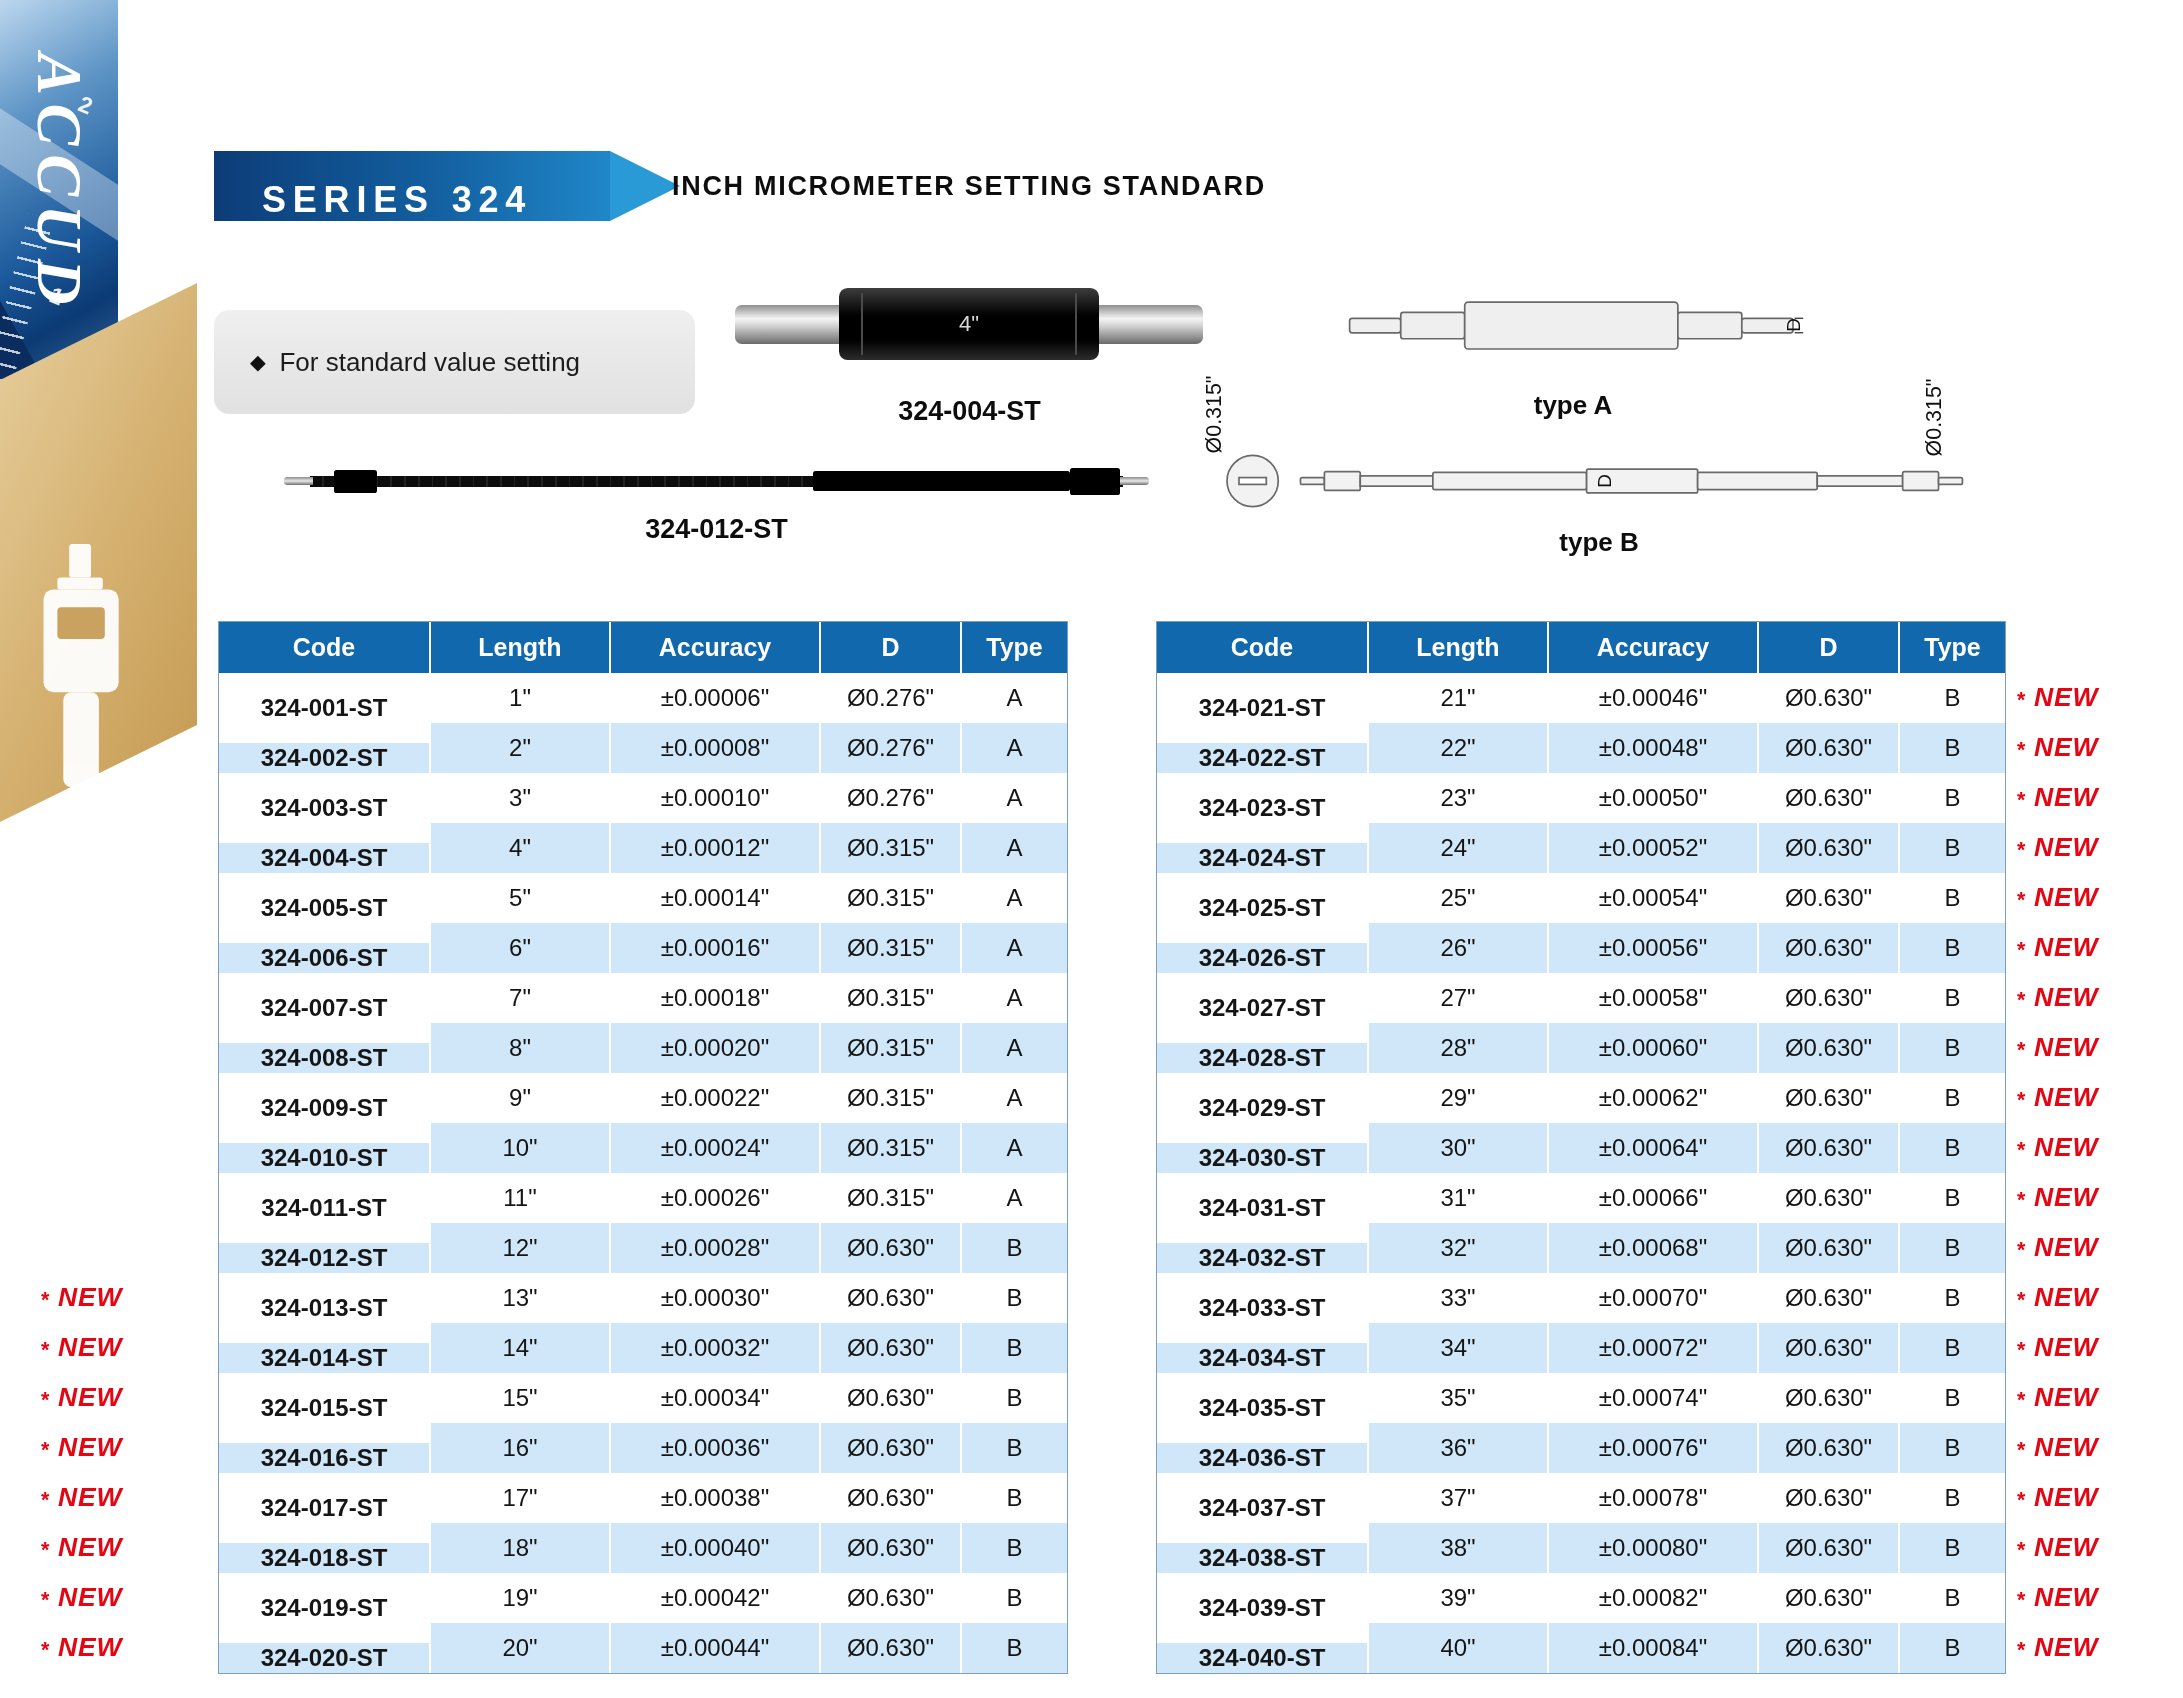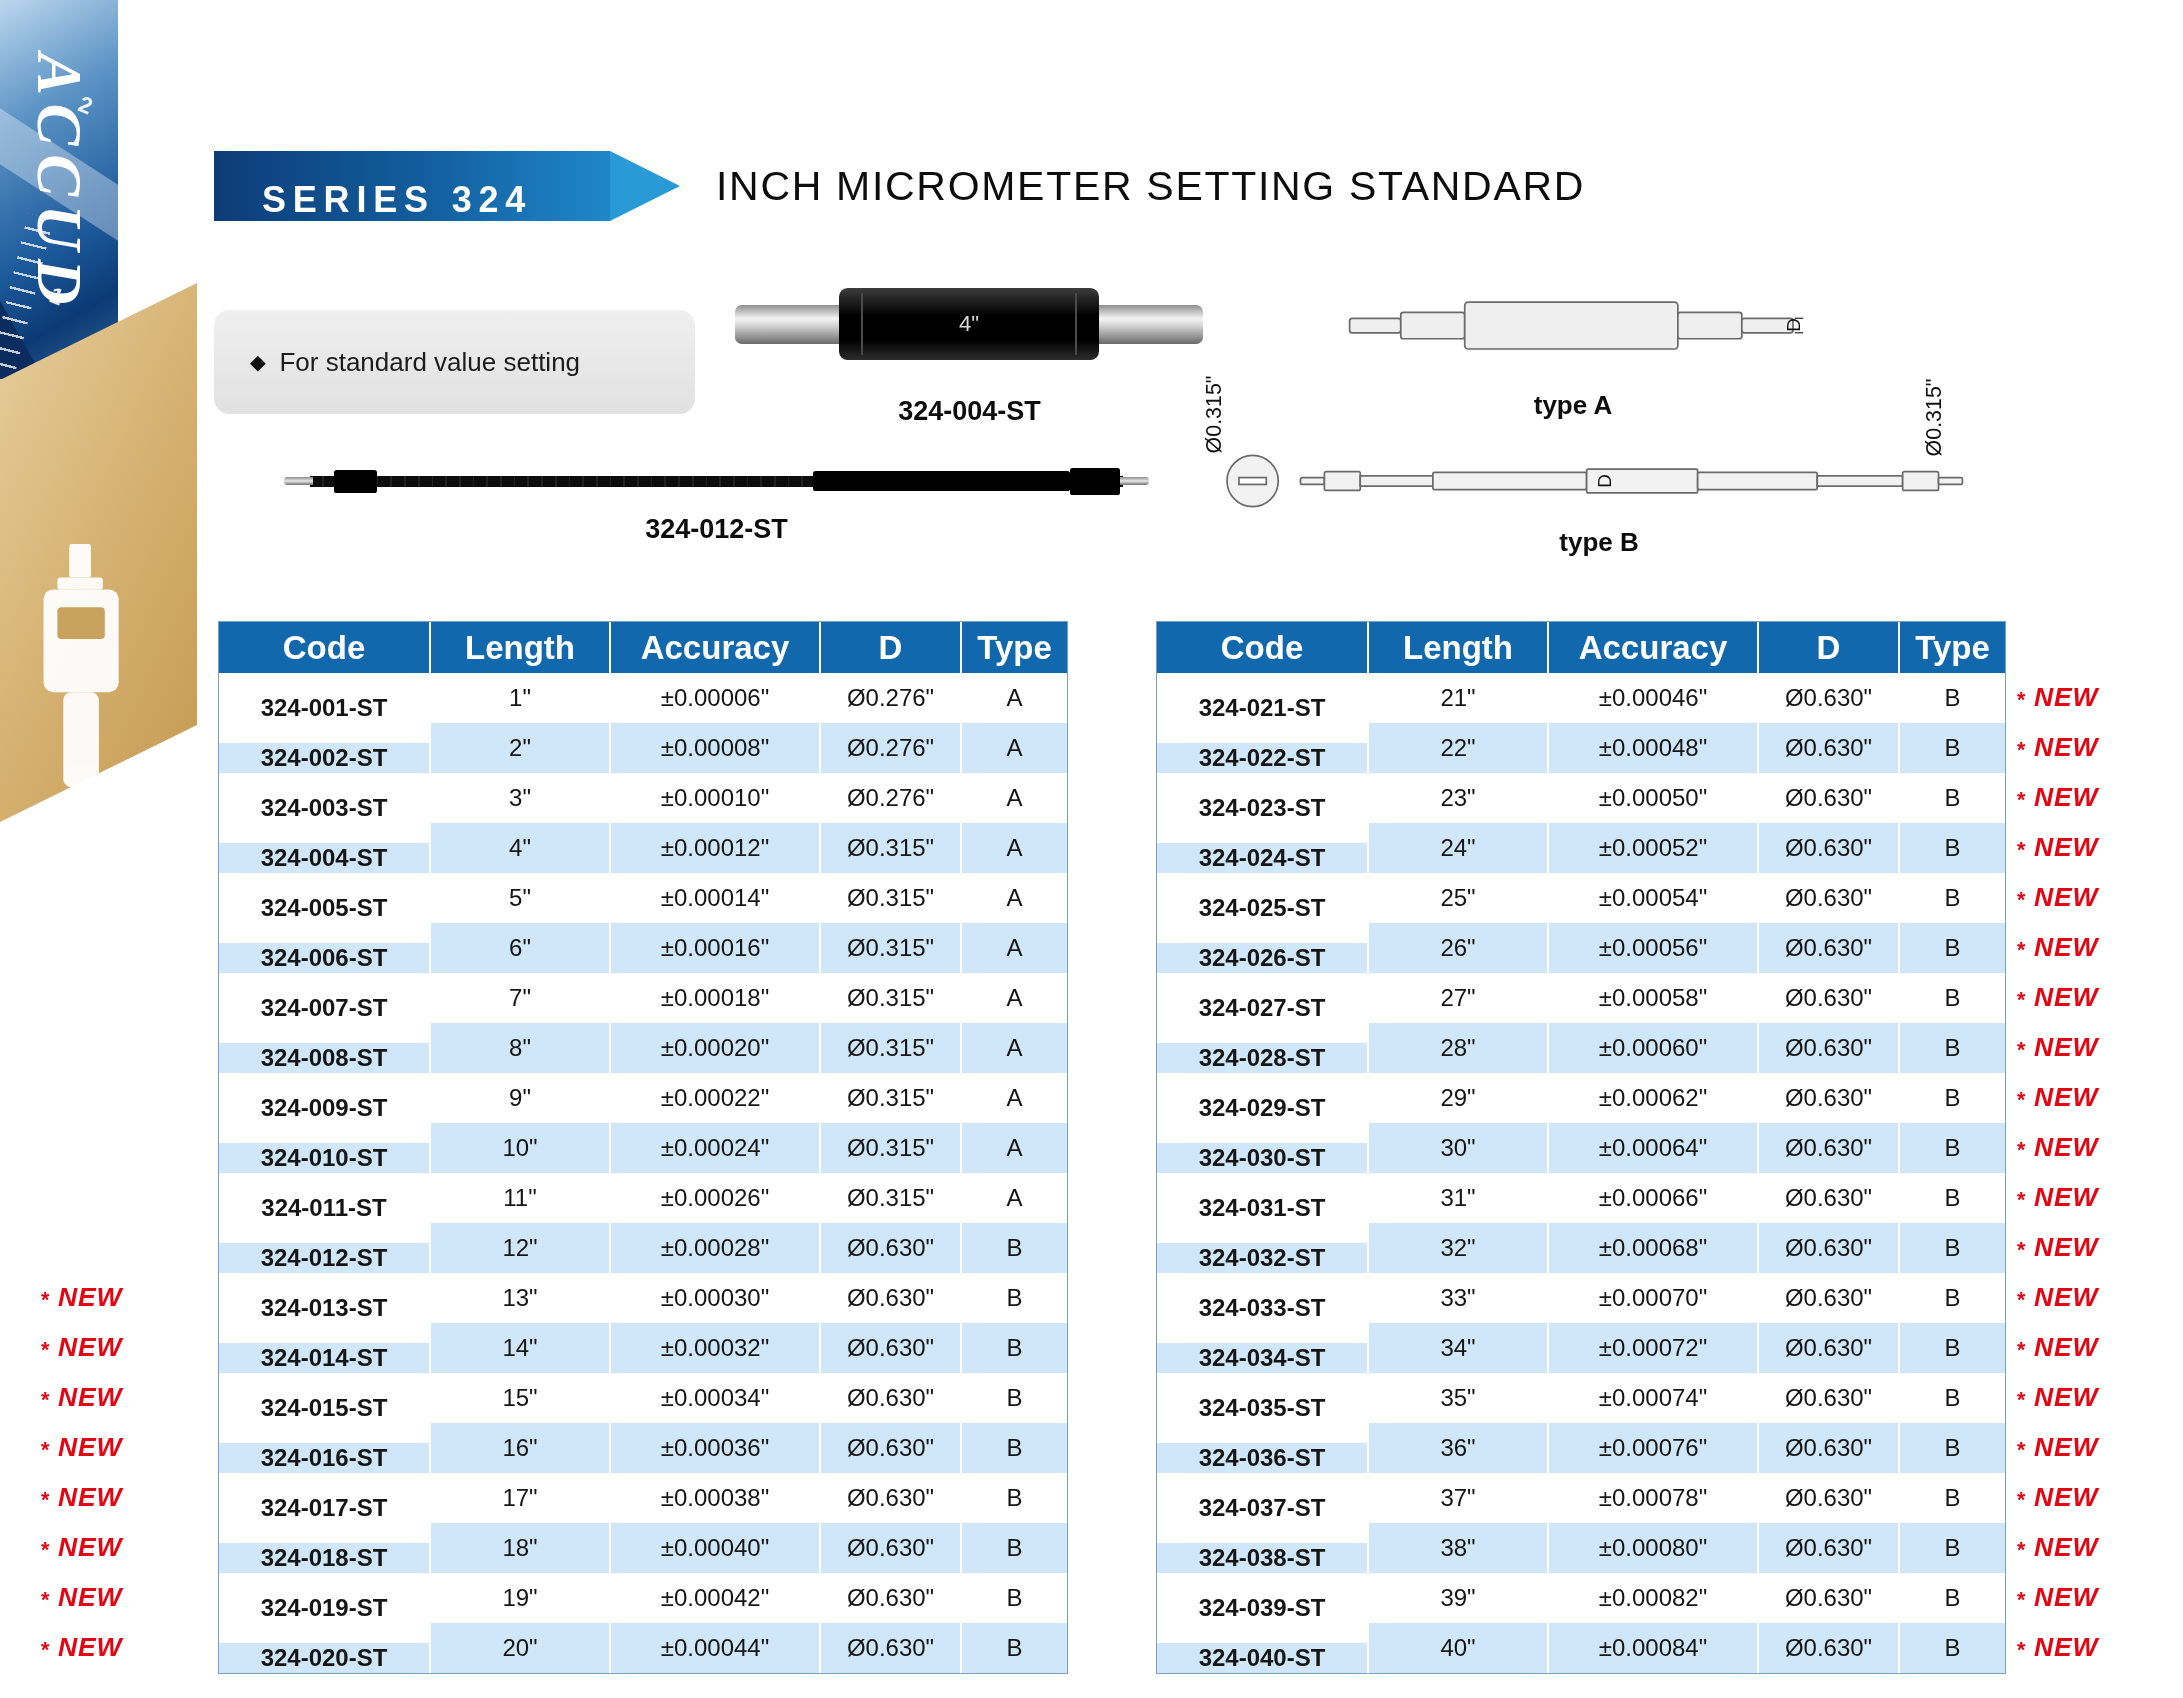--- a/index.html
+++ b/index.html
@@ -27,22 +27,22 @@
     clip-path:polygon(0 18%,100% 0,100% 82%,0 100%);}
   .micro-sil{position:absolute;left:29px;top:544px;width:120px;height:257px;}
 
   
   .series-banner{position:absolute;left:214px;top:151px;width:396px;height:70px;
     background:linear-gradient(90deg,#0c3c78 0%,#135f9f 55%,#1f87c9 100%);
     display:flex;align-items:flex-end;padding-left:48px;box-sizing:border-box;}
   .series-banner::after{content:"";position:absolute;right:-70px;top:0;width:0;height:0;
     border-top:35px solid transparent;border-bottom:35px solid transparent;border-left:70px solid #2a9ad6;}
   .series-label{color:#fff;font-weight:700;font-size:36px;letter-spacing:6.8px;}
-  .page-title{position:absolute;left:716px;top:151px;height:70px;margin:0;display:flex;align-items:center;
-    font-size:41px;font-weight:400;letter-spacing:1.7px;color:#0d0d0d;white-space:nowrap;}
+  .page-title{position:absolute;left:672px;top:151px;height:70px;margin:0;display:flex;align-items:center;
+    font-size:27px;font-weight:700;letter-spacing:1.7px;color:#0d0d0d;white-space:nowrap;}
 
   
   .feature{position:absolute;left:214px;top:310px;width:481px;height:104px;border-radius:15.4px;
     background:linear-gradient(180deg,#efefef,#e1e1e1);display:flex;align-items:center;
     padding-left:36px;box-sizing:border-box;font-size:26px;color:#1c1c1c;}
   .feature .bullet{font-size:20.5px;margin-right:13.7px;color:#111;}
 
   
   .fig-standard{position:absolute;left:735px;top:288px;width:469px;height:72px;display:flex;align-items:center;}
   .rod-end{width:104px;height:39px;background:linear-gradient(180deg,#8f8f8f,#f4f4f4 35%,#d0d0d0 55%,#6a6a6a);}
@@ -78,21 +78,21 @@
   .dimv{position:absolute;width:31px;height:103px;display:flex;align-items:center;justify-content:center;}
   .dimv span{transform:rotate(-90deg);white-space:nowrap;font-size:21.4px;color:#111;}
   .dim-left{left:1199px;top:363px;}
   .dim-right{left:1919px;top:366px;}
 
   
   .acc-table{position:absolute;display:grid;grid-template-columns:210px 180px 210px 141px 107px;
     grid-template-rows:51px;grid-auto-rows:50px;border:0.9px solid #7ba0bf;background:#fff;}
   .tbl-left{left:218px;top:621px;}
   .tbl-right{left:1156px;top:621px;}
-  .hcell{background:var(--header-blue,#1268ad);color:#fff;font-weight:700;font-size:33px;
+  .hcell{background:var(--header-blue,#1268ad);color:#fff;font-weight:700;font-size:25px;
     display:flex;align-items:center;justify-content:center;}
   .cell{display:flex;align-items:center;justify-content:center;font-size:24px;color:#151515;background:#fff;}
   .cell.alt{background:var(--row-alt,#cfe7f8);}
   .bl{border-left:2.6px solid #fff;}
   .cell.code{font-weight:700;margin-top:20px;}
 
   
   .gutter{position:absolute;width:167px;}
   .gutter-left{left:41px;top:621px;}
   .gutter-right{left:2017px;top:621px;}

